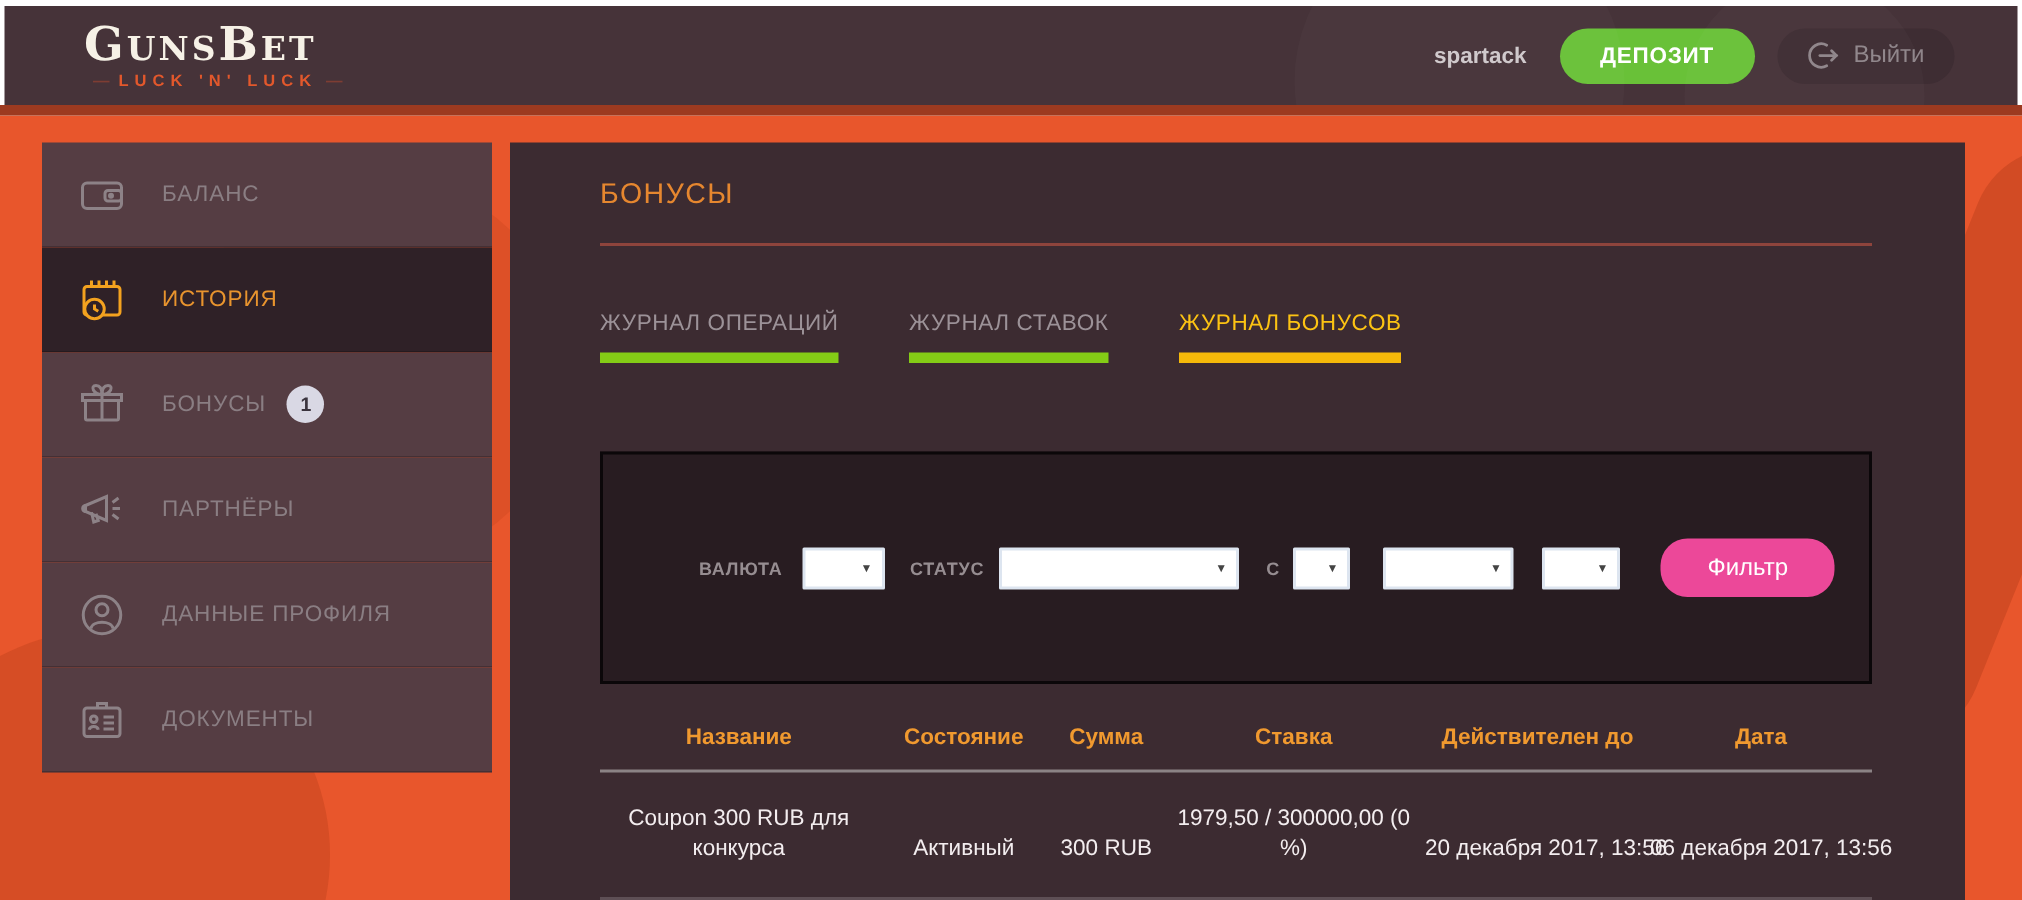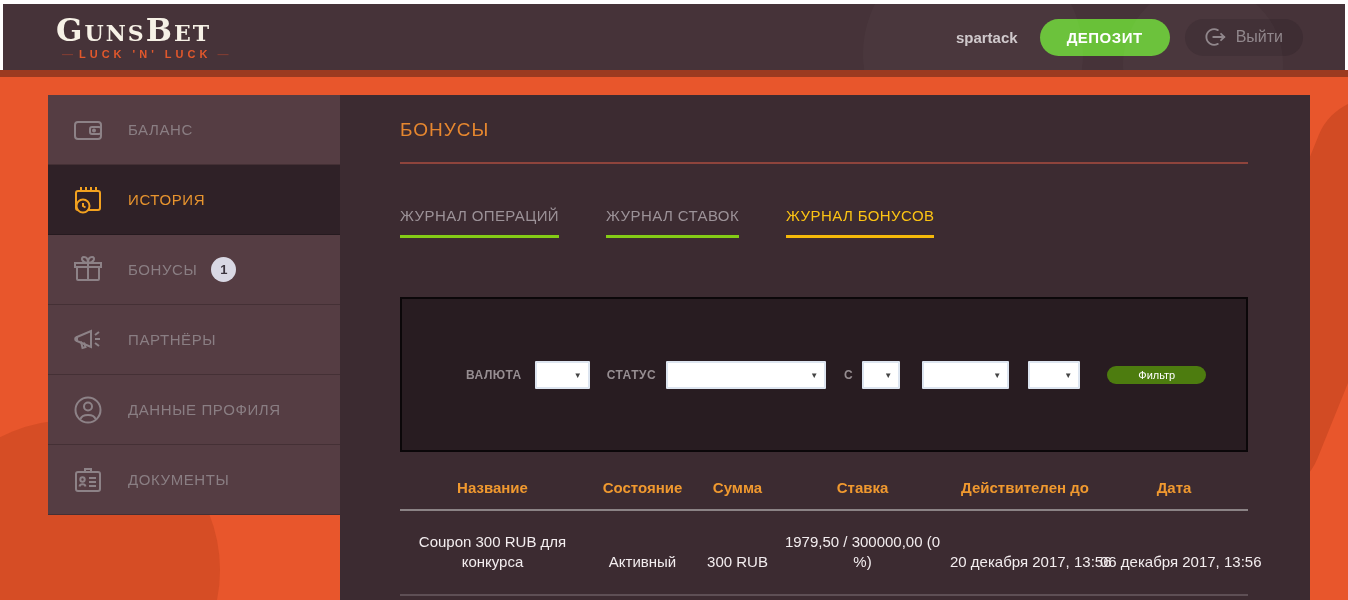--- a/index.html
+++ b/index.html
@@ -34,61 +34,61 @@
   .username { color:#cfc8cb; font-size:15px; font-weight:bold; margin-right:22px; }
   .btn-deposit { height:37px; padding:0 27px; border:none; border-radius:19px;
                  background:#69c138; color:#fff; font-weight:bold; font-size:15px;
                  letter-spacing:.5px; font-family:inherit; cursor:pointer; }
   .btn-logout { height:37px; padding:0 20px; margin-left:15px; border:none; border-radius:19px;
                 background:#3e2d33; color:#8f858a; font-size:16px; display:flex;
                 align-items:center; gap:9px; font-family:inherit; cursor:pointer; }
   .btn-logout svg { display:block; }
 
   
-  .sidebar { position:absolute; left:48px; top:95px; width:300px;border-radius:10px; }
+  .sidebar { position:absolute; left:28px; top:95px; width:300px;border-radius:10px; }
   .side-item { height:70px; background:#553d43; display:flex; align-items:center;
                padding-left:22px; border-bottom:1px solid rgba(0,0,0,.2);
                color:#8a7e83; cursor:pointer; }
   .side-item .icon { width:36px; display:flex; justify-content:center; color:#8d8287; }
   .side-item .lbl { margin-left:22px; font-size:15px; letter-spacing:.6px; }
   .side-item.active { background:#2f2127; color:#e8942e; }
   .side-item.active .icon { color:#f3a21f; }
   .badge { margin-left:14px; width:25px; height:25px; border-radius:50%;
            background:#d9d8e4; color:#3b343e; font-size:13px; font-weight:bold;
            display:flex; align-items:center; justify-content:center; }
 
   
   .main { position:absolute; left:340px; top:95px; width:970px; height:505px;
           background:#3c2b31; padding:0 62px 0 60px; }
   .page-title { margin-top:24px; color:#e6872f; font-size:19px; letter-spacing:1px; }
   .title-rule { margin-top:21px; height:2px; background:#8e443c; }
 
   .tabs { margin-top:43px; display:flex; gap:47px; }
   .tab { font-size:15px; letter-spacing:.4px; color:#9c9298; padding-bottom:11px;
-         border-bottom:3px solid #84cc16; cursor:pointer; }
+         border-bottom:7px solid #84cc16; cursor:pointer; }
   .tab.active { color:#fcc313; border-bottom-color:#f5b90a; }
 
   
   .filter-panel { margin-top:59px; height:155px; background:#281c21;
                   border:2px solid #0b0709; display:flex; align-items:center;
                   padding-left:20px; }
   .flabel { color:#968d91; font-size:12px; font-weight:bold; letter-spacing:.5px;margin-left:44px; }
   .sel { position:relative; height:28px; background:#fff; border:2px solid #dde5f0;
          border-radius:1px; cursor:pointer; }
   .sel::after { content:"▼"; position:absolute; right:6px; top:50%; transform:translateY(-50%);
                 font-size:8px; color:#444; }
   .sel.s-currency { width:55px; margin-left:13px; }
   .flabel.l-status { margin-left:17px; }
   .sel.s-status { width:160px; margin-left:10px; }
   .flabel.l-from { margin-left:18px; }
   .sel.s-day { width:38px; margin-left:9px; }
   .sel.s-month { width:87px; margin-left:22px; }
   .sel.s-year { width:52px; margin-left:19px; }
-  .btn-filter { margin-left:27px; height:18px; padding:0 31px; border:none;
-                border-radius:18px; background:#4d7c0f; color:#fff; font-size:11px;
+  .btn-filter { margin-left:27px; height:39px; padding:0 31px; border:none;
+                border-radius:18px; background:#ec4899; color:#fff; font-size:16px;
                 font-family:inherit; cursor:pointer; }
 
   
   .table { margin-top:16px; }
   .trow { display:flex; align-items:flex-end; text-align:center; }
   .trow.head { color:#f0992f; font-weight:bold; font-size:15px; padding:11px 0 13px; }
   .head-rule { height:2px; background:#8b8385; }
   .trow.data { color:#f3edef; font-size:15px; line-height:1.35; padding:21px 0; min-height:48px; }
   .row-rule { height:2px; background:#5e4f55; }
   .c1{width:185px;} .c2{width:115px;} .c3{width:75px;} .c4{width:175px;}

